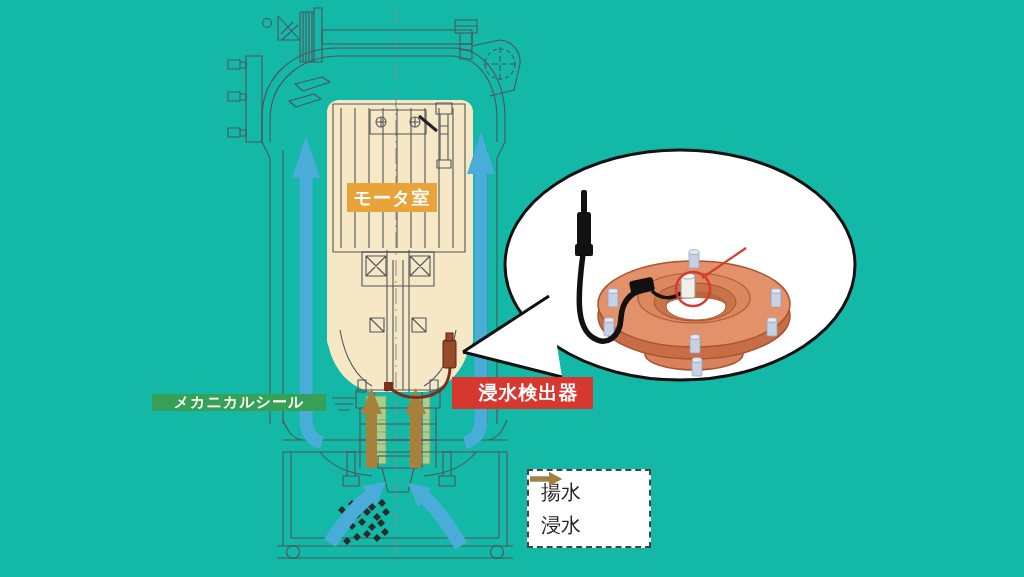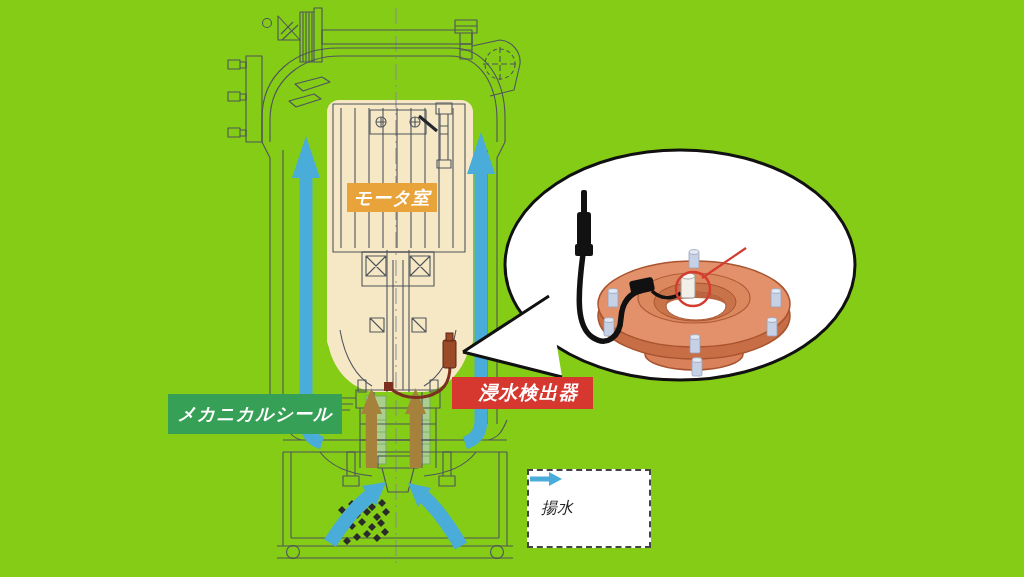--- a/index.html
+++ b/index.html
@@ -1,30 +1,30 @@
 <!DOCTYPE html>
 <html><head>
 <meta charset="utf-8">
 <style>
   html,body{margin:0;padding:0;background:#ffffff;}
-  .stage{position:relative;width:1024px;height:577px;background:#84cc16;overflow:hidden;
-         font-family:"DejaVu Sans","Liberation Sans",sans-serif;font-style:italic;}
+  .stage{position:relative;width:1024px;height:577px;background:#14b8a6;overflow:hidden;
+         font-family:"DejaVu Sans","Liberation Sans",sans-serif;}
   .stage svg{position:absolute;left:0;top:0;}
   .badge{position:absolute;display:flex;align-items:center;justify-content:center;
          color:#ffffff;font-weight:700;letter-spacing:1px;white-space:nowrap;}
   .badge-motor{left:347px;top:183px;width:90px;height:29px;background:#E8A33B;font-size:18px;}
-  .badge-seal{left:168px;top:394px;width:174px;height:40px;background:#36A156;font-size:18px;}
+  .badge-seal{left:152px;top:394px;width:174px;height:17px;background:#36A156;font-size:15px;}
   .badge-detector{left:452px;top:377px;width:129px;height:32px;background:#D6382F;font-size:19px;padding-left:12px;}
   .callout-text{position:absolute;left:676px;top:209px;width:168px;text-align:center;
                 color:#1a1a1a;font-size:26px;font-weight:700;letter-spacing:1px;white-space:nowrap;}
   .legend{position:absolute;left:527px;top:469px;width:124px;height:79px;border:2px dashed #444;
           background:#ffffff;box-sizing:border-box;display:flex;flex-direction:column;
           justify-content:center;gap:6px;padding-left:12px;}
   .legend-row{display:flex;align-items:center;gap:9px;}
-  .legend-label{font-size:16px;color:#222222;font-weight:500;}
+  .legend-label{font-size:20px;color:#222222;font-weight:500;}
 </style>
 </head>
 <body>
 
 <div class="stage">
 
 <svg width="1024" height="577" viewBox="0 0 1024 577">
 
   <g>
     <rect x="327" y="100" width="146" height="252" rx="12" fill="#F6E8C5"></rect>
@@ -162,15 +162,21 @@
   <div class="badge badge-seal">メカニカルシール</div>
   <div class="badge badge-detector">浸水検出器</div>
 
   <div class="legend">
     <div class="legend-row">
       <svg width="34" height="16" viewBox="0 0 34 16">
         <path d="M1,5.5 h19 v-4.5 l13,7 -13,7 v-4.5 h-19 z" fill="#4AACD8"></path>
       </svg>
       <span class="legend-label">揚水</span>
     </div>
+    <div class="legend-row">
+      <svg width="34" height="16" viewBox="0 0 34 16">
+        <path d="M1,5.5 h19 v-4.5 l13,7 -13,7 v-4.5 h-19 z" fill="#A5813B"></path>
+      </svg>
+      <span class="legend-label">浸水</span>
+    </div>
   </div>
 
 </div>
 
 </body></html>

